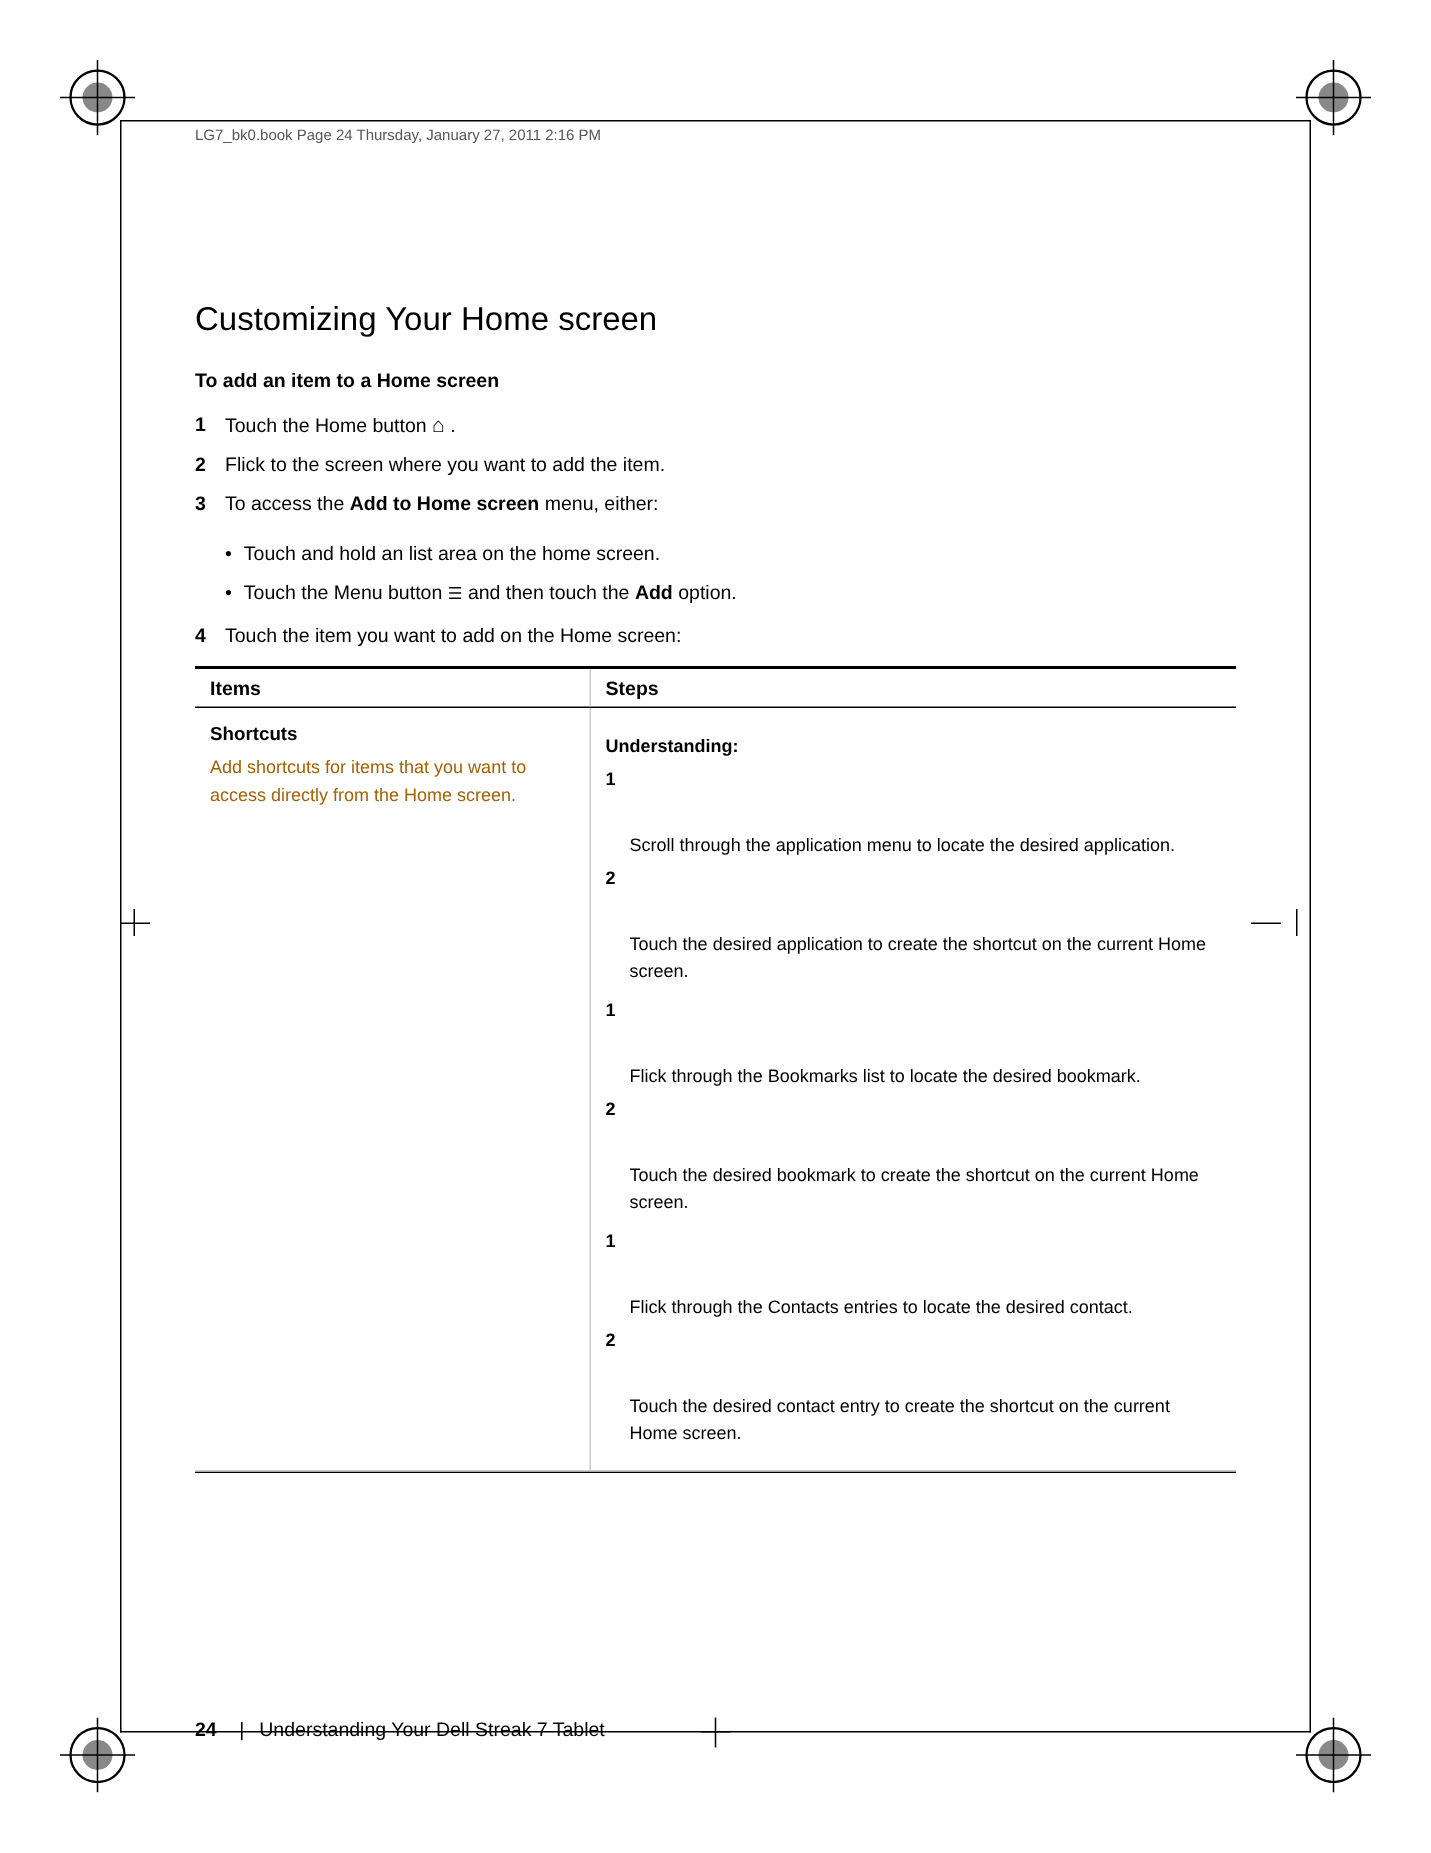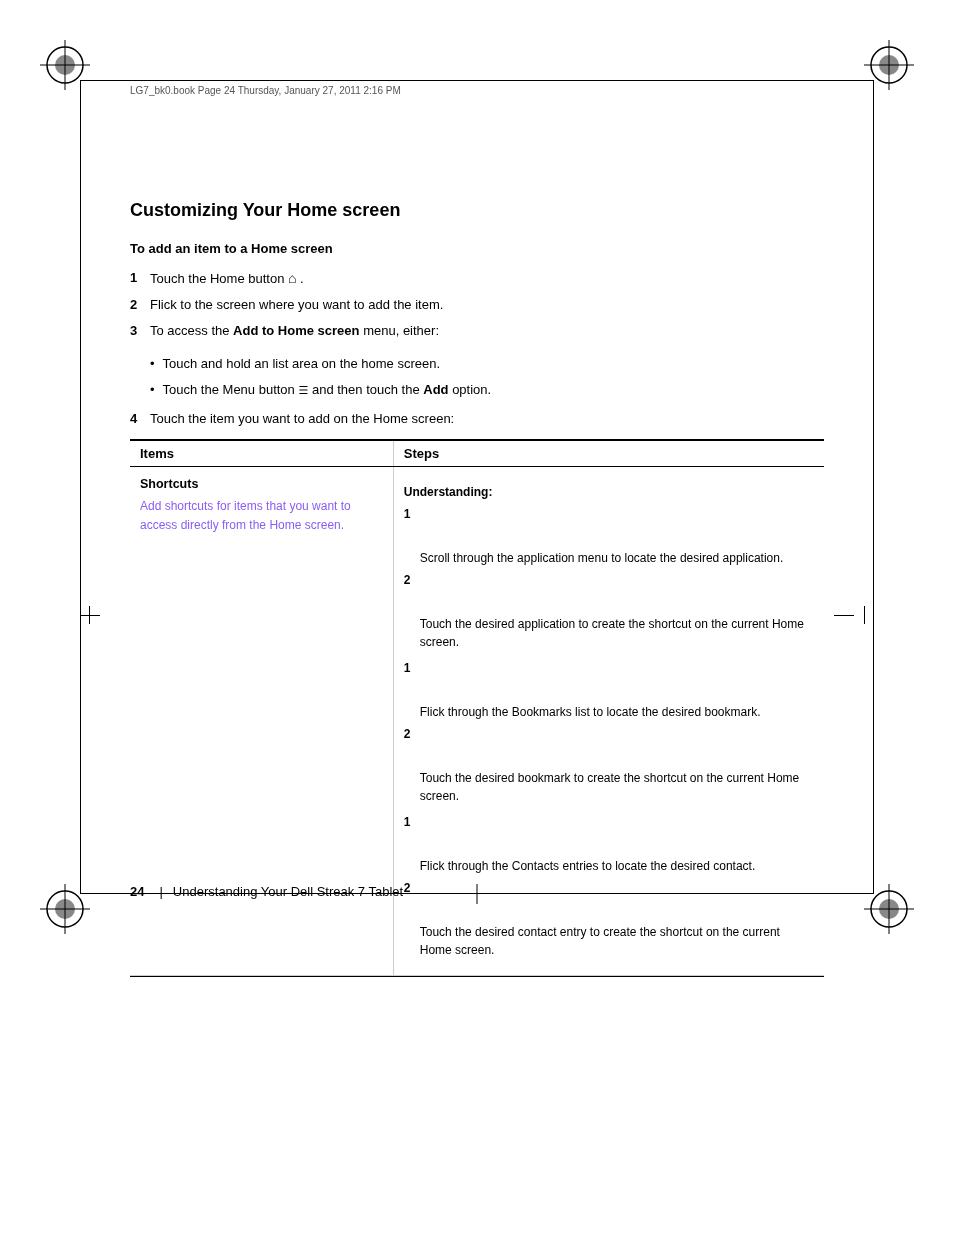--- a/index.html
+++ b/index.html
@@ -14,21 +14,21 @@
       background: #ffffff;
       font-family: Arial, Helvetica, sans-serif;
       font-size: 13px;
       color: #000000;
       position: relative;
       overflow: hidden;
     }
 
     .page-container {
       width: 954px;
-      height: 974px;
+      height: 1235px;
       position: relative;
       background: #ffffff;
     }
 
     
     .corner {
       position: absolute;
       width: 50px;
       height: 50px;
     }
@@ -54,22 +54,22 @@
     
     .content {
       position: absolute;
       top: 120px;
       left: 130px;
       right: 130px;
       bottom: 110px;
     }
 
     .page-title {
-      font-size: 18px;
-      font-weight: bold;
+      font-size: 22px;
+      font-weight: normal;
       margin-bottom: 20px;
       margin-top: 80px;
     }
 
     .section-heading {
       font-weight: bold;
       font-size: 13px;
       margin-bottom: 12px;
     }
 
@@ -170,21 +170,21 @@
     }
 
     .cell-title {
       font-weight: bold;
       display: block;
       margin-bottom: 4px;
     }
 
     .cell-desc {
       font-size: 12px;
-      color: #8b5cf6;
+      color: #a16207;
       line-height: 1.5;
     }
 
     .steps-section {
       margin-bottom: 8px;
     }
 
     .step-item {
       display: flex;
       font-size: 12px;

